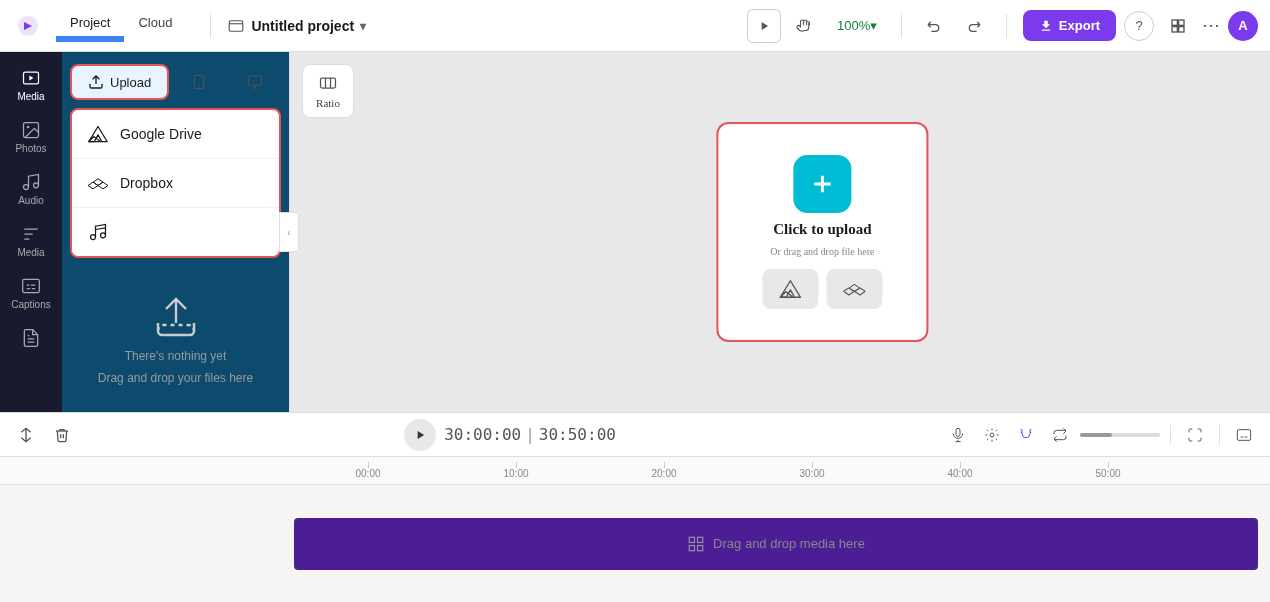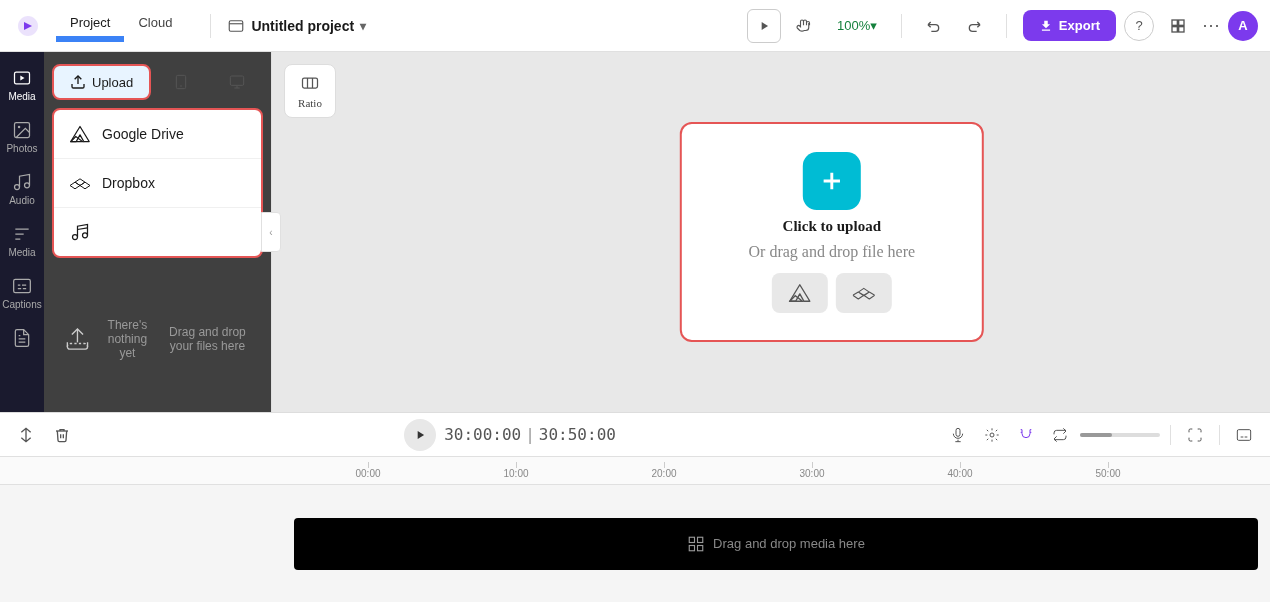--- a/index.html
+++ b/index.html
@@ -91,21 +91,21 @@
 
     
     .main-row {
       display: flex;
       flex: 1;
       overflow: hidden;
     }
 
     
     .icon-sidebar {
-      width: 44px;
+      width: 62px;
       background: #1a1a2e;
       display: flex;
       flex-direction: column;
       align-items: center;
       padding-top: 8px;
       gap: 2px;
       flex-shrink: 0;
     }
     .sidebar-item {
       display: flex; flex-direction: column; align-items: center;
@@ -115,21 +115,21 @@
       color: #aaa;
       font-size: 10px;
       gap: 3px;
     }
     .sidebar-item.active { color: #fff; }
     .sidebar-item svg { width: 20px; height: 20px; }
 
     
     .upload-panel {
       width: 228px;
-      background: #404040;
+      background: #0c4a6e;
       border-right: 1px solid #e0e0e0;
       display: flex;
       flex-direction: column;
       flex-shrink: 0;
       position: relative;
     }
     .upload-tabs {
       display: flex;
       padding: 12px 8px 0;
       gap: 4px;
@@ -169,21 +169,21 @@
       color: #1a1a1a;
       border-bottom: 1px solid #f0f0f0;
     }
     .dropdown-item:last-child { border-bottom: none; }
     .dropdown-item svg { width: 20px; height: 20px; flex-shrink: 0; }
 
     
     .empty-state {
       flex: 1;
       display: flex;
-      flex-direction: row;
+      flex-direction: column;
       align-items: center;
       justify-content: center;
       color: #999;
       font-size: 12px;
       text-align: center;
       gap: 8px;
       padding: 20px;
     }
     .empty-state svg { width: 48px; height: 48px; color: #ccc; }
 
@@ -230,21 +230,21 @@
       gap: 4px;
       width: 52px;
     }
     .ratio-btn svg { width: 20px; height: 20px; }
 
     
     .upload-dropzone {
       border: 2px solid #e55555;
       border-radius: 12px;
       background: #fff;
-      width: 304px;
+      width: 212px;
       height: 220px;
       display: flex;
       flex-direction: column;
       align-items: center;
       justify-content: center;
       gap: 8px;
       position: absolute;
       top: 50%;
       left: 50%;
       transform: translate(-30%, -50%);
@@ -252,21 +252,21 @@
     .upload-plus-btn {
       width: 58px; height: 58px;
       border-radius: 14px;
       background: #00bcd4;
       display: flex; align-items: center; justify-content: center;
       cursor: pointer;
       border: none;
     }
     .upload-plus-btn svg { width: 28px; height: 28px; color: white; }
     .dropzone-title { font-size: 15px; font-weight: 600; color: #1a1a1a; }
-    .dropzone-sub { font-size: 16px; color: #888; }
+    .dropzone-sub { font-size: 10px; color: #888; }
     .dropzone-cloud-btns { display: flex; gap: 8px; margin-top: 4px; }
     .cloud-btn {
       width: 56px; height: 40px;
       background: #e8e8e8;
       border-radius: 8px;
       display: flex; align-items: center; justify-content: center;
       cursor: pointer; border: none;
     }
     .cloud-btn svg { width: 22px; height: 22px; }
 
@@ -348,21 +348,21 @@
       display: flex;
       align-items: center;
       padding-left: 294px;
       background: #f5f5f5;
     }
     .drop-media-area {
       flex: 1;
       display: flex;
       align-items: center;
       justify-content: center;
-      background: #000000;
+      background: #4c1d95;
       height: 52px;
       border-radius: 4px;
       margin-right: 12px;
       color: #888; font-size: 13px; gap: 8px;
     }
   </style>
 </head>
 <body>
 
 <div class="topbar">

